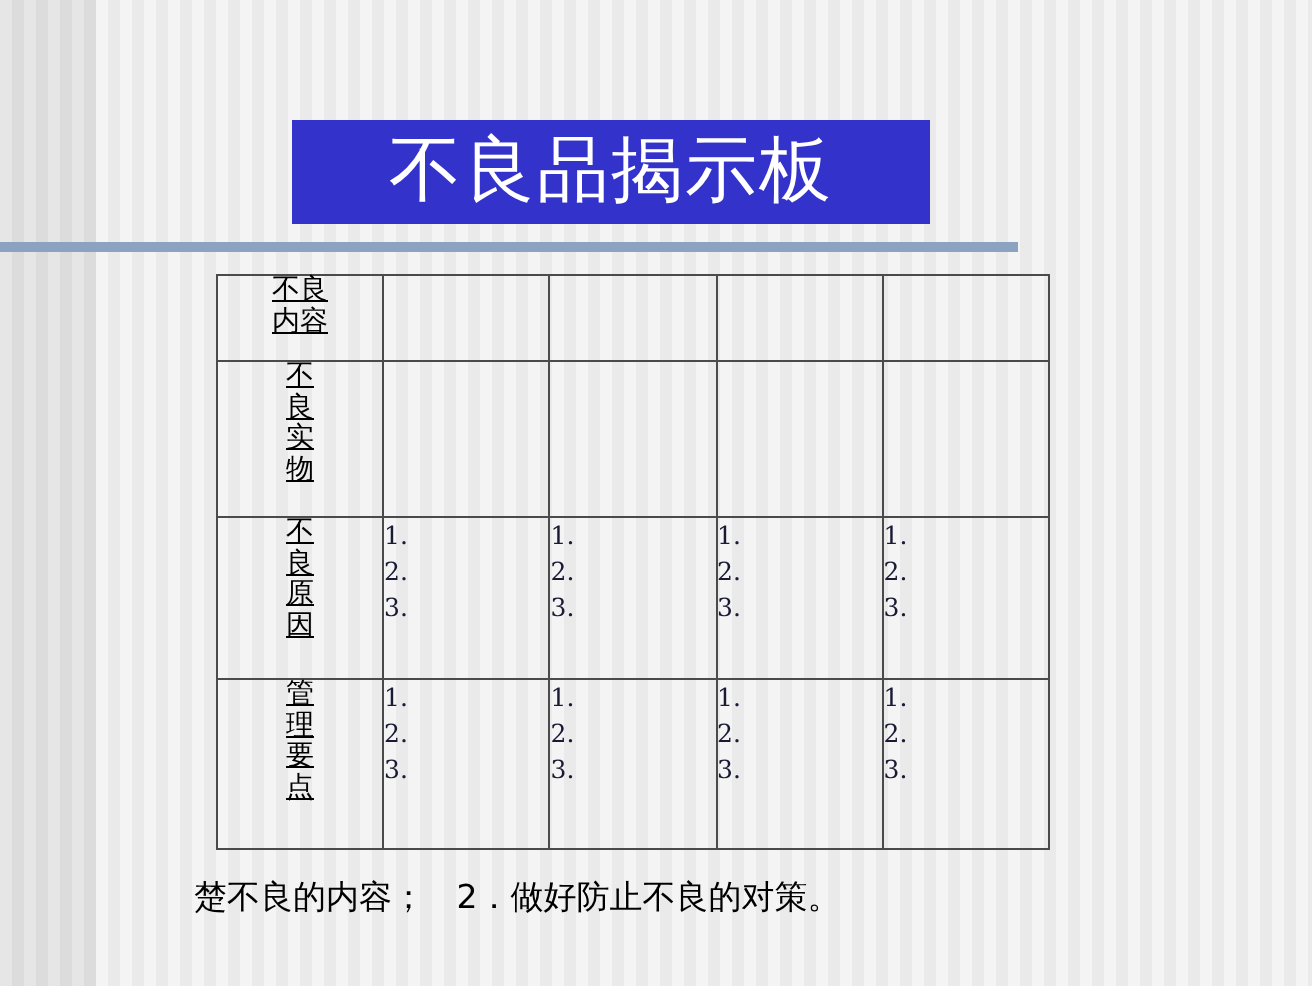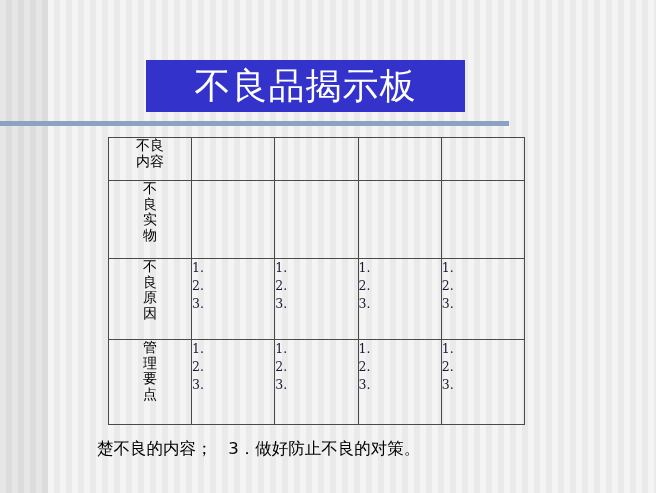--- a/index.html
+++ b/index.html
@@ -87,20 +87,21 @@
     vertical-align: top;
   }
   .hdr-cell {
     width: 82px;
     text-align: center;
     vertical-align: middle;
     font-size: 14px;
     color: #000000;
     line-height: 1.12;
     padding: 3px 0;
+    text-decoration: underline;
   }
   .hdr-cell .ch {
     display: block;
   }
   .hdr-2line {
     vertical-align: top;
     padding-top: 4px;
   }
   .data-cell {
     font-size: 12.5px;
@@ -227,16 +228,16 @@
           <span class="num">1.</span>
           <span class="num">2.</span>
           <span class="num">3.</span>
         </td>
       </tr>
 
     </tbody>
   </table>
 
   <div id="note">
-    <span class="line">楚不良的内容；   3．做好防止不良的对策。</span>
+    <span class="line">楚不良的内容；   2．做好防止不良的对策。</span>
   </div>
 
 </div>
 
 </body></html>

